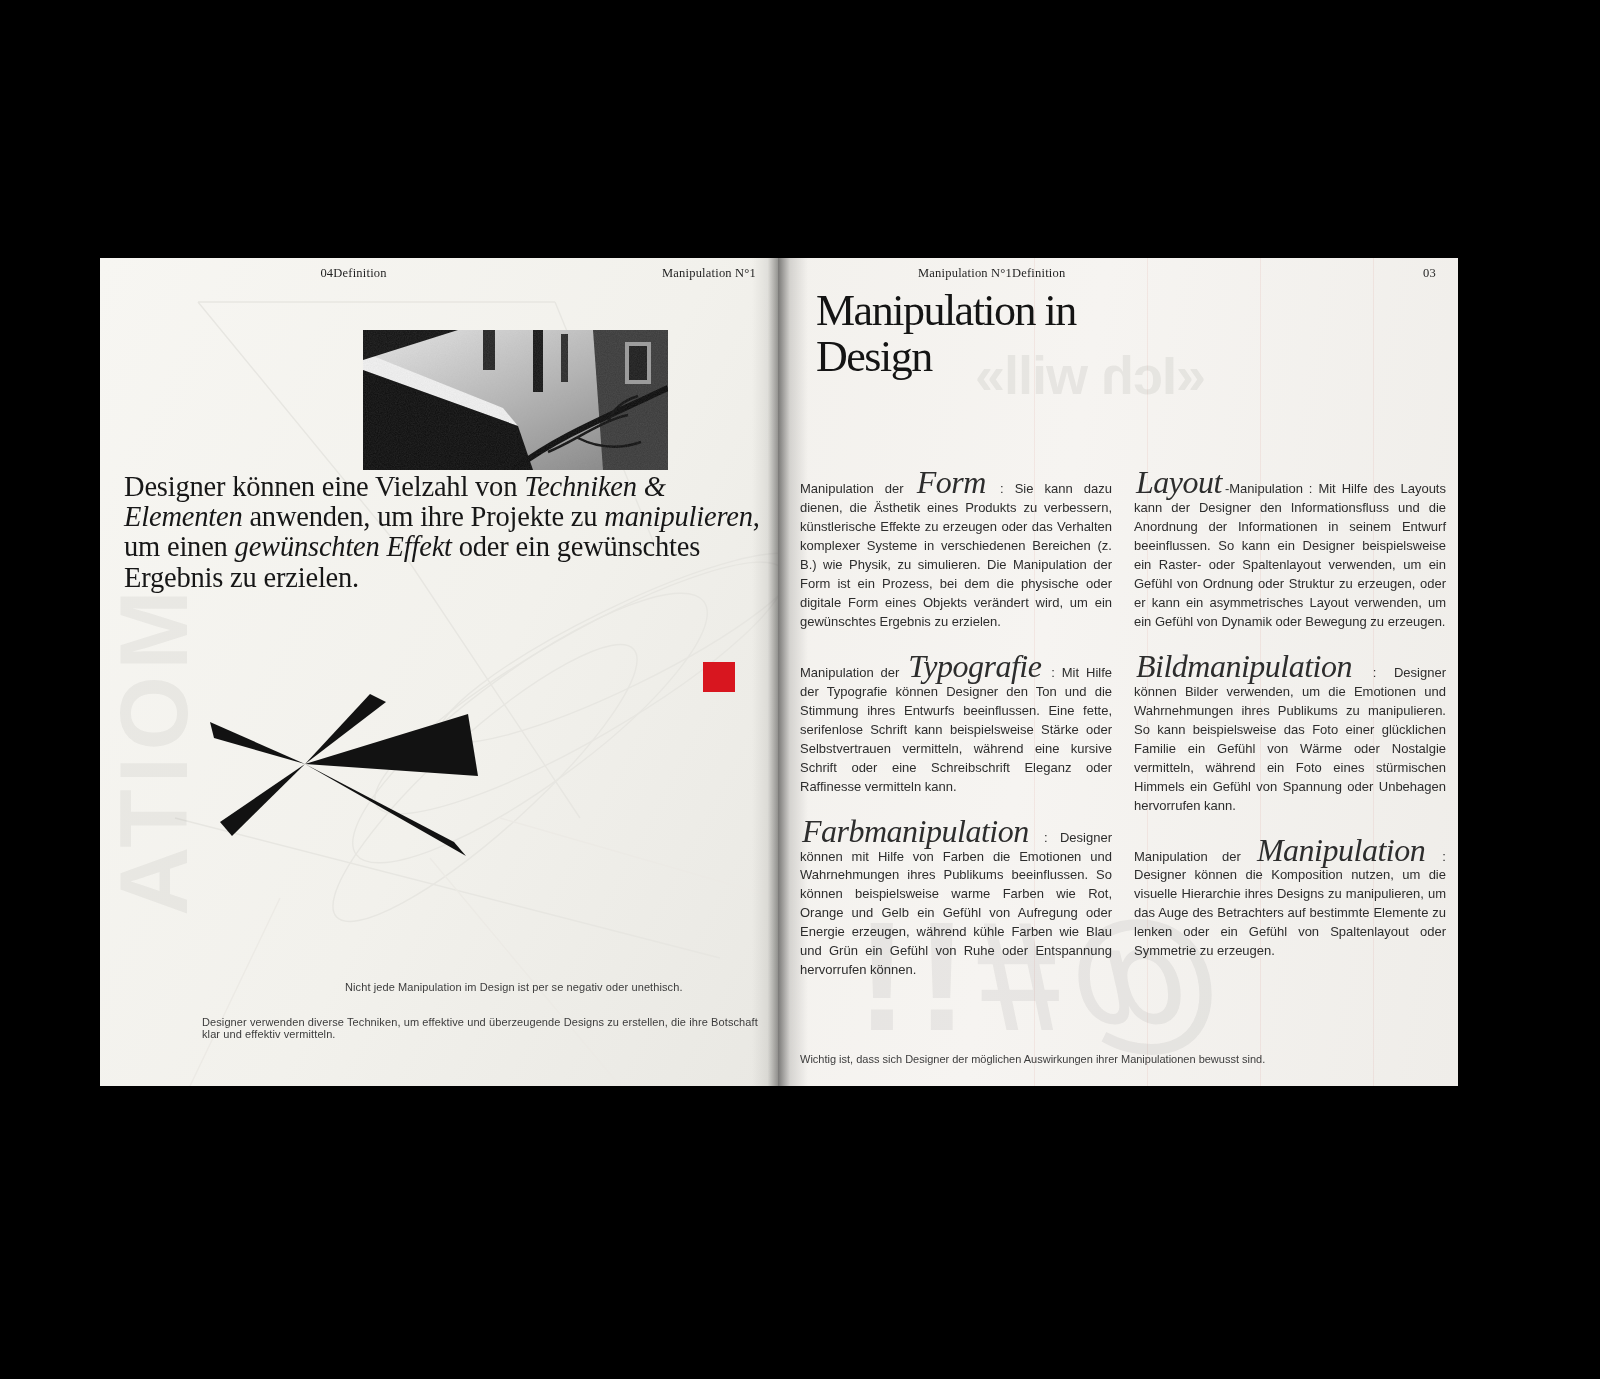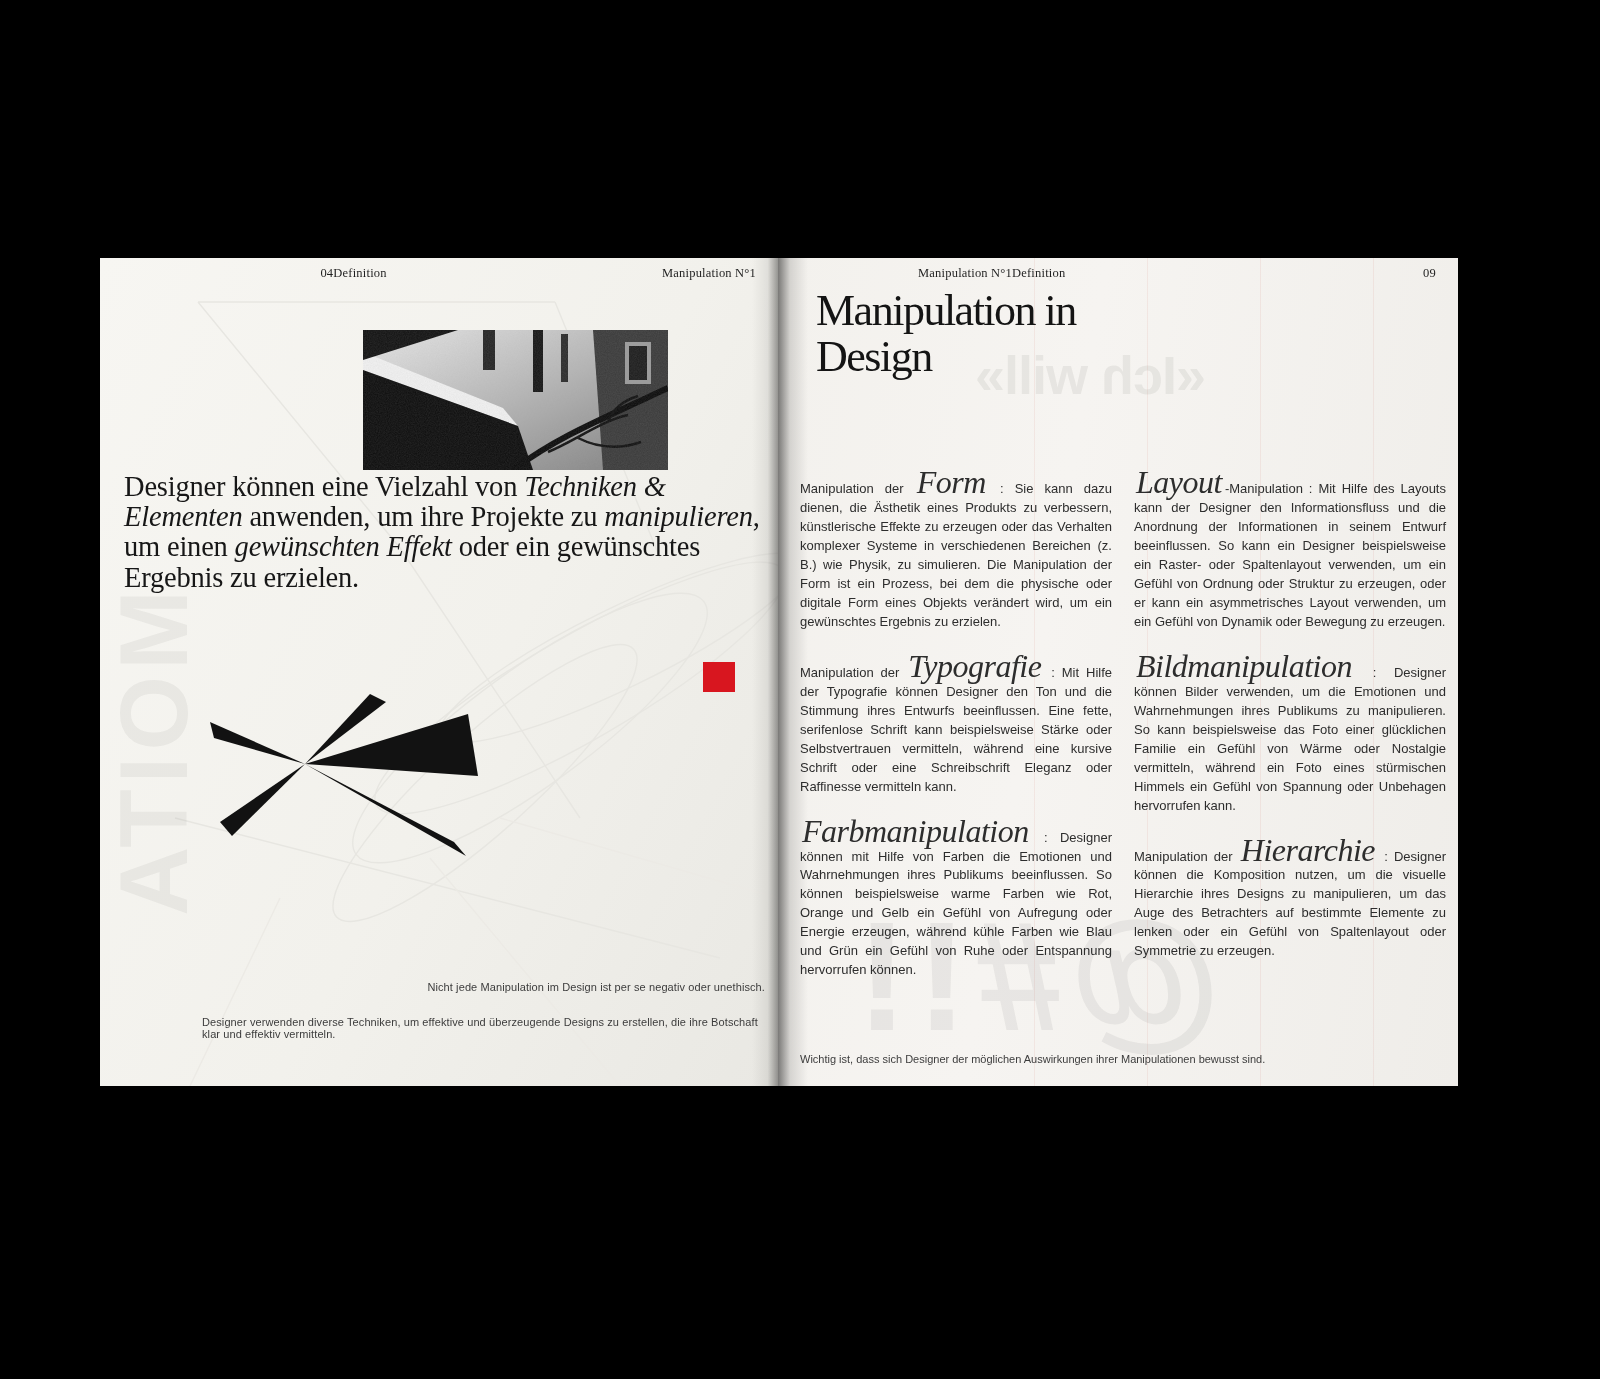--- a/index.html
+++ b/index.html
@@ -20,21 +20,21 @@
   .rh-l{flex:1;text-align:right;}.rh-c{flex:1;}.rh-r{flex:1;text-align:right;}
 
   
   .photo{position:absolute;left:263px;top:72px;width:305px;height:140px;z-index:2;}
   .intro{position:absolute;left:23px;top:213px;width:640px;z-index:2;margin:1px;
        font-family:"Liberation Serif",serif;font-size:28.5px;line-height:1.06;color:#171717;letter-spacing:-0.2px;}
   .intro .it{font-style:italic;}
   .red-square{position:absolute;left:603px;top:404px;width:32px;height:30px;z-index:2;}
   .asterisk{position:absolute;left:110px;top:428px;width:350px;height:175px;z-index:2;}
   .caption{position:absolute;font-size:11px;color:#3c3c3c;z-index:2;letter-spacing:0.1px;}
-  .cap-right{right:13px;top:723px;width:420px;text-align:right;}
+  .cap-right{right:13px;top:723px;width:420px;}
   .cap-bottom{left:102px;top:758px;width:560px;}
   .ghost-vert{position:absolute;left:6px;top:332px;z-index:1;writing-mode:vertical-rl;
        transform:scaleX(-1);font-weight:bold;font-size:96px;line-height:1;
        letter-spacing:6px;color:rgba(40,40,35,0.055);}
   .wm-svg{position:absolute;left:0;top:0;z-index:0;pointer-events:none;}
 
   
   .headline{position:absolute;left:22px;top:14px;width:630px;margin:16px;z-index:2;
        font-family:"Liberation Serif",serif;font-weight:400;font-size:44px;line-height:1.05;
        color:#141414;letter-spacing:-1.5px;}
@@ -128,34 +128,34 @@
     <div class="guide" style="left:369px"></div>
     <div class="guide" style="left:482px"></div>
     <div class="guide" style="left:595px"></div>
 
     <div class="ghost-title">«Ich will»</div>
     <div class="ghost-glyphs">@#!!</div>
 
     <div class="runhead">
       <span class="rh-l">Manipulation N°1</span>
       <span class="rh-c">Definition</span>
-      <span class="rh-r">09</span>
+      <span class="rh-r">03</span>
     </div>
 
     <h1 class="headline"><span>Manipulation in</span><br>
       <span>Design</span></h1>
 
     <div class="cols">
       <div class="col">
         <p class="sec"><span class="lead">Manipulation der </span><span class="term">Form</span><span class="lead"> : </span><span class="lead">Sie kann dazu dienen, die Ästhetik eines Produkts zu verbessern, künstlerische Effekte zu erzeugen oder das Verhalten komplexer Systeme in verschiedenen Bereichen (z. B.) wie Physik, zu simulieren. Die Manipulation der Form ist ein Prozess, bei dem die physische oder digitale Form eines Objekts verändert wird, um ein gewünschtes Ergebnis zu erzielen.</span></p>
         <p class="sec"><span class="lead">Manipulation der </span><span class="term">Typografie</span><span class="lead"> : </span><span class="lead">Mit Hilfe der Typografie können Designer den Ton und die Stimmung ihres Entwurfs beeinflussen. Eine fette, serifenlose Schrift kann beispielsweise Stärke oder Selbstvertrauen vermitteln, während eine kursive Schrift oder eine Schreibschrift Eleganz oder Raffinesse vermitteln kann.</span></p>
         <p class="sec"><span class="lead"></span><span class="term">Farbmanipulation</span><span class="lead"> : </span><span class="lead">Designer können mit Hilfe von Farben die Emotionen und Wahrnehmungen ihres Publikums beeinflussen. So können beispielsweise warme Farben wie Rot, Orange und Gelb ein Gefühl von Aufregung oder Energie erzeugen, während kühle Farben wie Blau und Grün ein Gefühl von Ruhe oder Entspannung hervorrufen können.</span></p>
       </div>
       <div class="col">
         <p class="sec"><span class="lead"></span><span class="term">Layout</span><span class="lead">-Manipulation : </span><span class="lead">Mit Hilfe des Layouts kann der Designer den Informationsfluss und die Anordnung der Informationen in seinem Entwurf beeinflussen. So kann ein Designer beispielsweise ein Raster- oder Spaltenlayout verwenden, um ein Gefühl von Ordnung oder Struktur zu erzeugen, oder er kann ein asymmetrisches Layout verwenden, um ein Gefühl von Dynamik oder Bewegung zu erzeugen.</span></p>
         <p class="sec"><span class="lead"></span><span class="term">Bildmanipulation</span><span class="lead"> : </span><span class="lead">Designer können Bilder verwenden, um die Emotionen und Wahrnehmungen ihres Publikums zu manipulieren. So kann beispielsweise das Foto einer glücklichen Familie ein Gefühl von Wärme oder Nostalgie vermitteln, während ein Foto eines stürmischen Himmels ein Gefühl von Spannung oder Unbehagen hervorrufen kann.</span></p>
-        <p class="sec"><span class="lead">Manipulation der </span><span class="term">Hierarchie</span><span class="lead"> : </span><span class="lead">Designer können die Komposition nutzen, um die visuelle Hierarchie ihres Designs zu manipulieren, um das Auge des Betrachters auf bestimmte Elemente zu lenken oder ein Gefühl von Spaltenlayout oder Symmetrie zu erzeugen.</span></p>
+        <p class="sec"><span class="lead">Manipulation der </span><span class="term">Manipulation</span><span class="lead"> : </span><span class="lead">Designer können die Komposition nutzen, um die visuelle Hierarchie ihres Designs zu manipulieren, um das Auge des Betrachters auf bestimmte Elemente zu lenken oder ein Gefühl von Spaltenlayout oder Symmetrie zu erzeugen.</span></p>
       </div>
     </div>
 
     <div class="footer-note">Wichtig ist, dass sich Designer der möglichen Auswirkungen ihrer Manipulationen bewusst sind.</div>
   </div>
 </div>
 
 </body></html>

